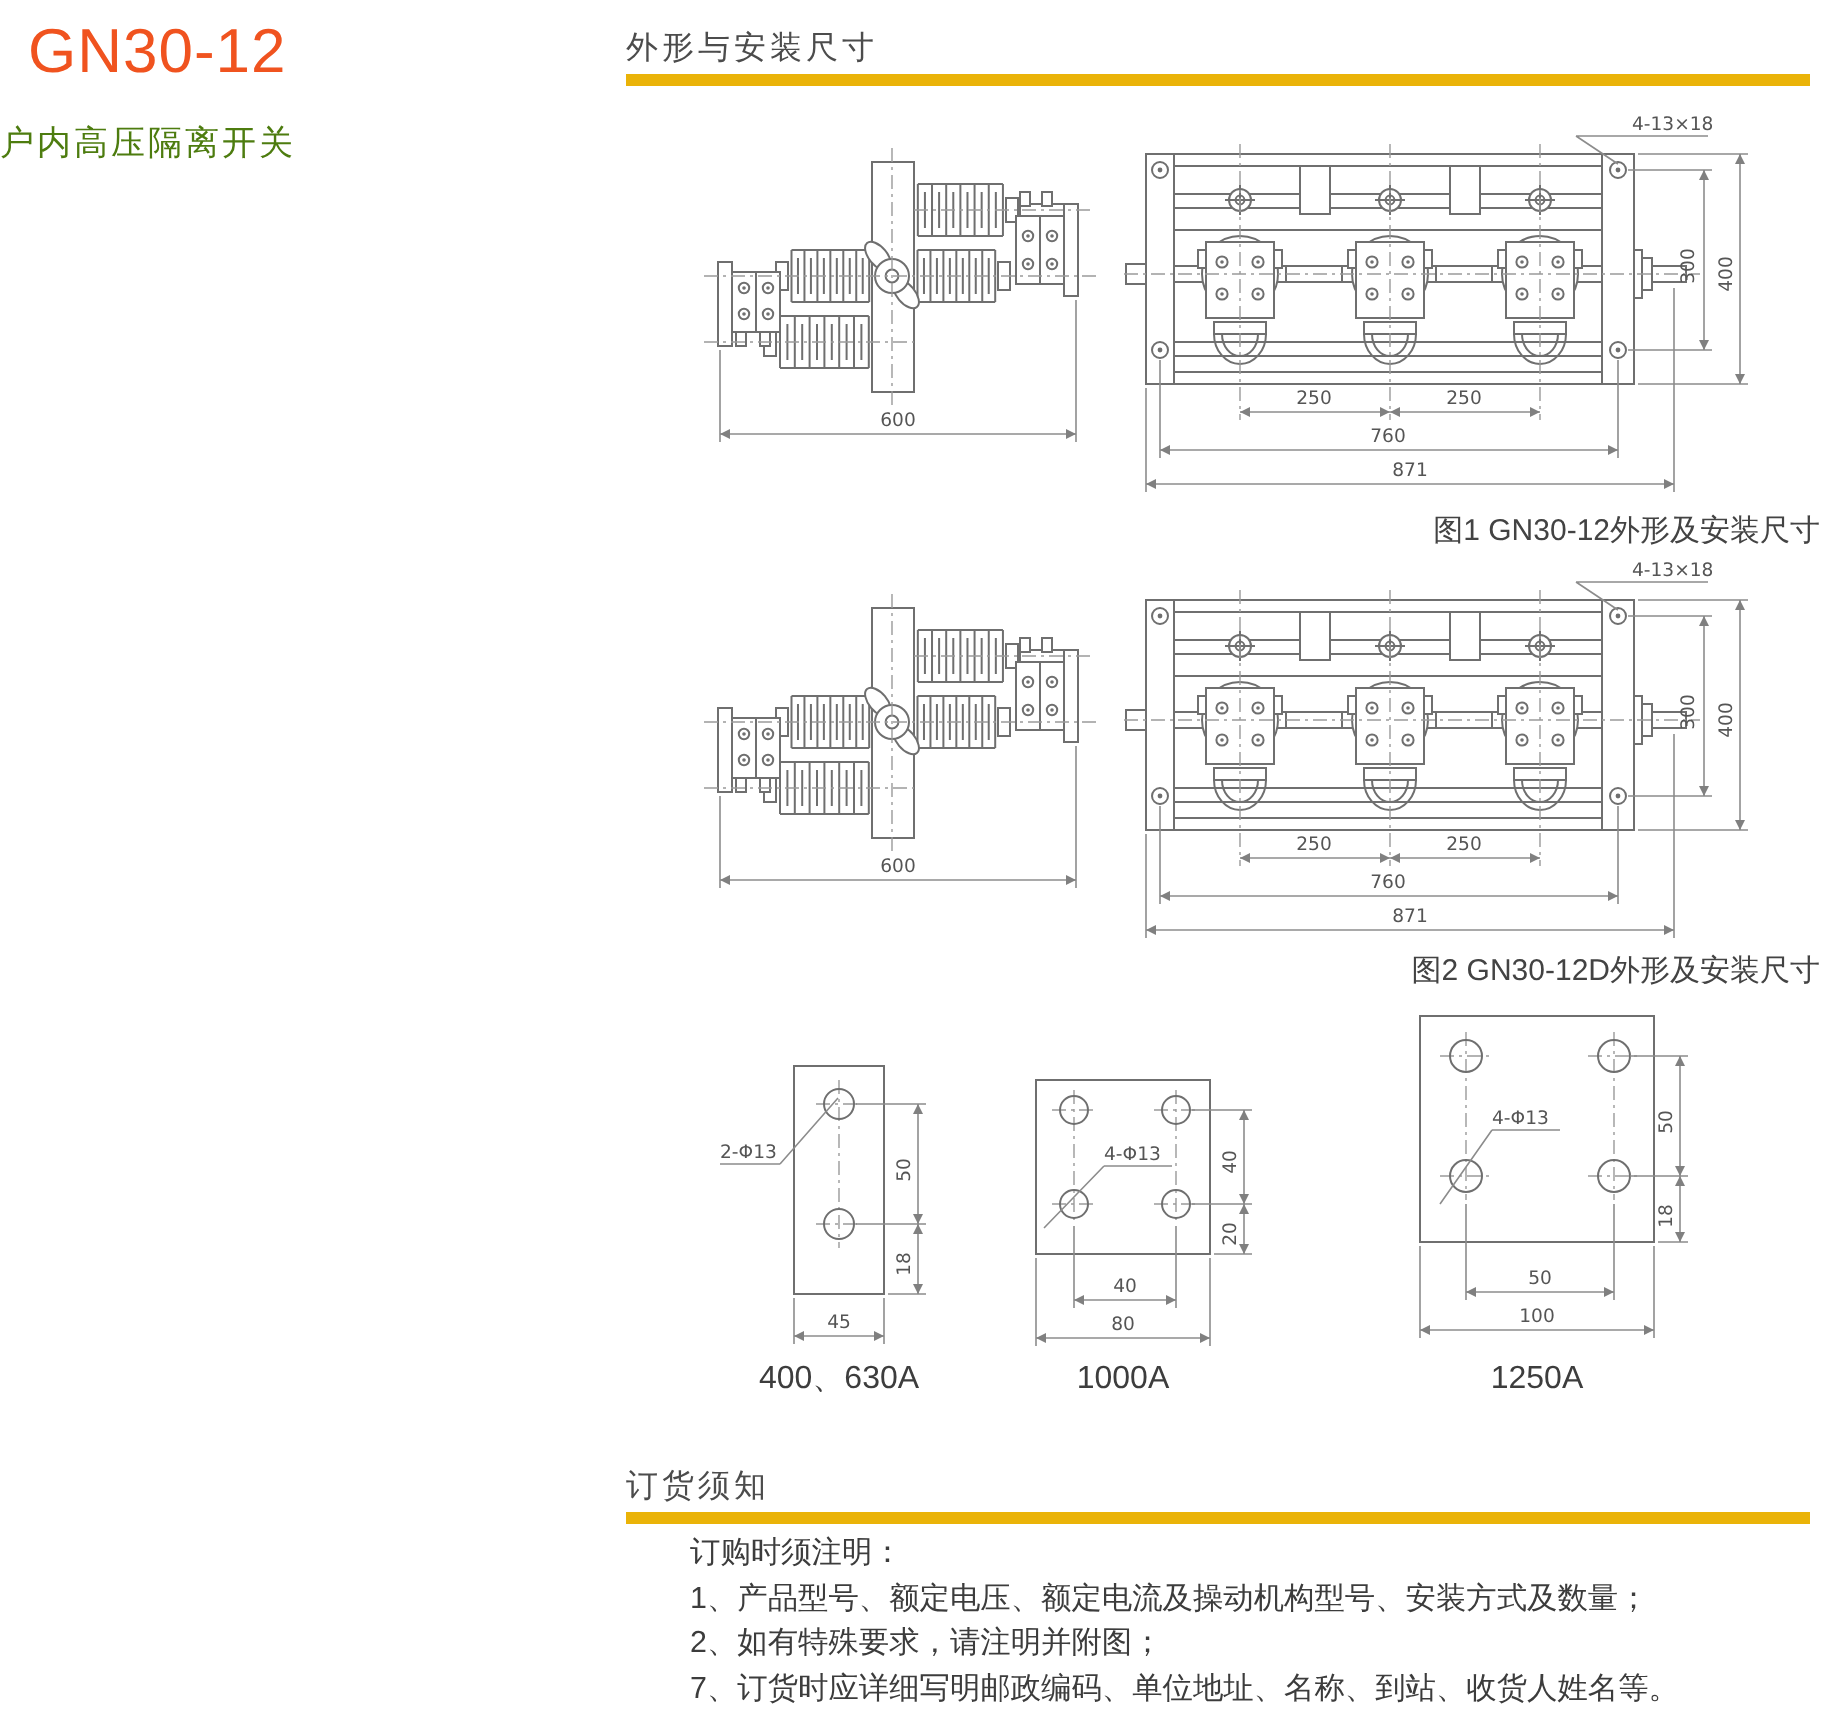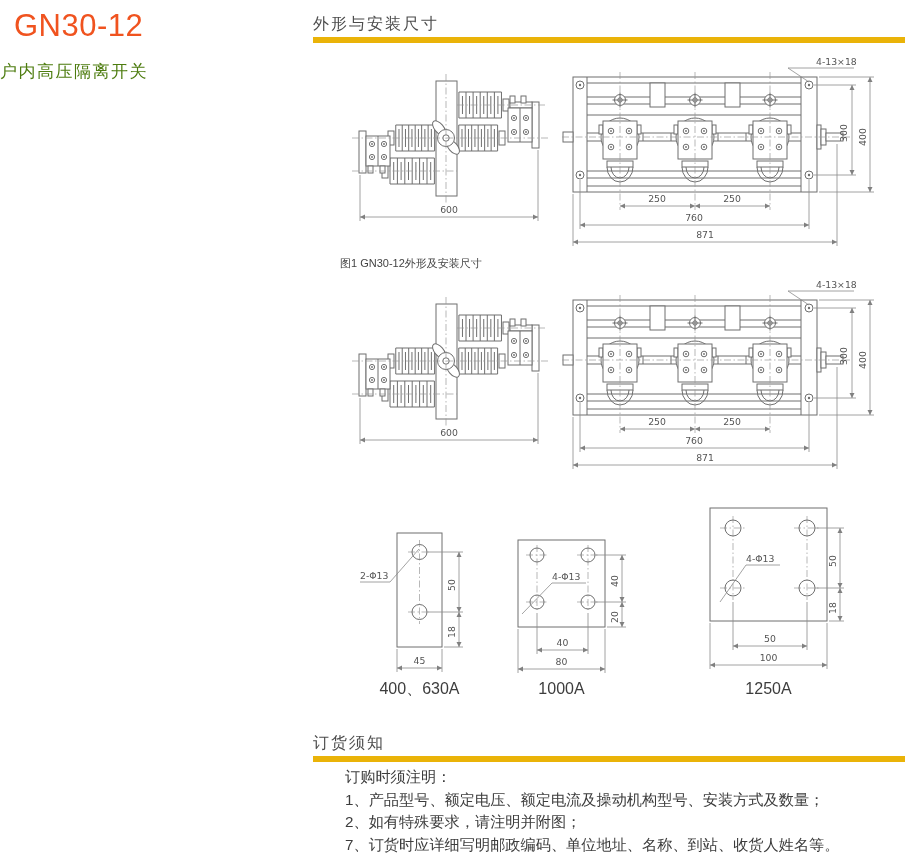--- a/index.html
+++ b/index.html
@@ -3,22 +3,22 @@
 <meta charset="utf-8">
 <style>
   html,body{margin:0;padding:0;background:#fff;}
   #page{position:relative;width:920px;height:866px;background:#fff;overflow:hidden;
         font-family:"Liberation Sans","DejaVu Sans",sans-serif;color:#3c3c3c;}
   .brand-title{position:absolute;left:14px;top:8px;font-size:31px;font-weight:normal;
         color:var(--accent,#f0531f);letter-spacing:0.5px;}
   .brand-sub{position:absolute;left:0;top:49px;font-size:17px;color:#4d7c0f;letter-spacing:1.5px;margin-top:11px;}
   .section-head{position:absolute;left:313px;width:592px;font-size:16px;color:#4c4c4c;
         letter-spacing:2px;padding-bottom:2px;border-bottom:6px solid #eab308;}
-  .fig-caption{position:absolute;left:340px;width:570px;text-align:left;
-        font-size:11px;color:#434343;}
+  .fig-caption{position:absolute;left:340px;width:570px;text-align:right;
+        font-size:15px;color:#434343;}
   .fig-svg{position:absolute;left:340px;}
   .notes{position:absolute;left:313px;top:766px;width:592px;font-size:15.2px;
         color:#3c3c3c;line-height:22.5px;}
   .notes div{white-space:nowrap;margin-left:32px;}
   
   .ol{stroke:#6f6f6f;stroke-width:1;fill:none;}
   .fw{fill:#fff;}
   .cl{stroke:#9a9a9a;stroke-width:.7;fill:none;stroke-dasharray:7 2.5 1.5 2.5;}
   .dim{stroke:#8c8c8c;stroke-width:.8;fill:none;}
   .dl{stroke:#8c8c8c;stroke-width:.8;fill:none;marker-start:url(#arr);marker-end:url(#arr);}
@@ -184,20 +184,21 @@
     <use href="#fig-switch"></use>
     <text class="dt" text-anchor="middle" x="109" y="161">600</text>
     <text class="dt" x="476" y="13">4-13×18</text>
     <text class="dt" text-anchor="middle" x="507" y="81" transform="rotate(-90 507 81)">300</text>
     <text class="dt" text-anchor="middle" x="526" y="85" transform="rotate(-90 526 85)">400</text>
     <text class="dt" text-anchor="middle" x="317" y="150">250</text>
     <text class="dt" text-anchor="middle" x="392" y="150">250</text>
     <text class="dt" text-anchor="middle" x="354" y="169">760</text>
     <text class="dt" text-anchor="middle" x="365" y="186">871</text>
   </svg>
+  <div class="fig-caption" style="top:476px;">图2 GN30-12D外形及安装尺寸</div>
 
   <svg class="fig-svg" style="top:498px;" width="570" height="200" viewBox="0 0 570 200">
 
     <g>
       <path class="cl" d="M79.5 42V126M68 54H91M68 114H91"></path>
       <rect class="ol fw" x="57" y="35" width="45" height="114" fill-opacity="0"></rect>
       <circle class="ol" cx="79.5" cy="54" r="7.5"></circle>
       <circle class="ol" cx="79.5" cy="114" r="7.5"></circle>
       <path class="dim" d="M20 84H50M50 84L79 51"></path>
       <text class="dt" x="20" y="81">2-Φ13</text>

